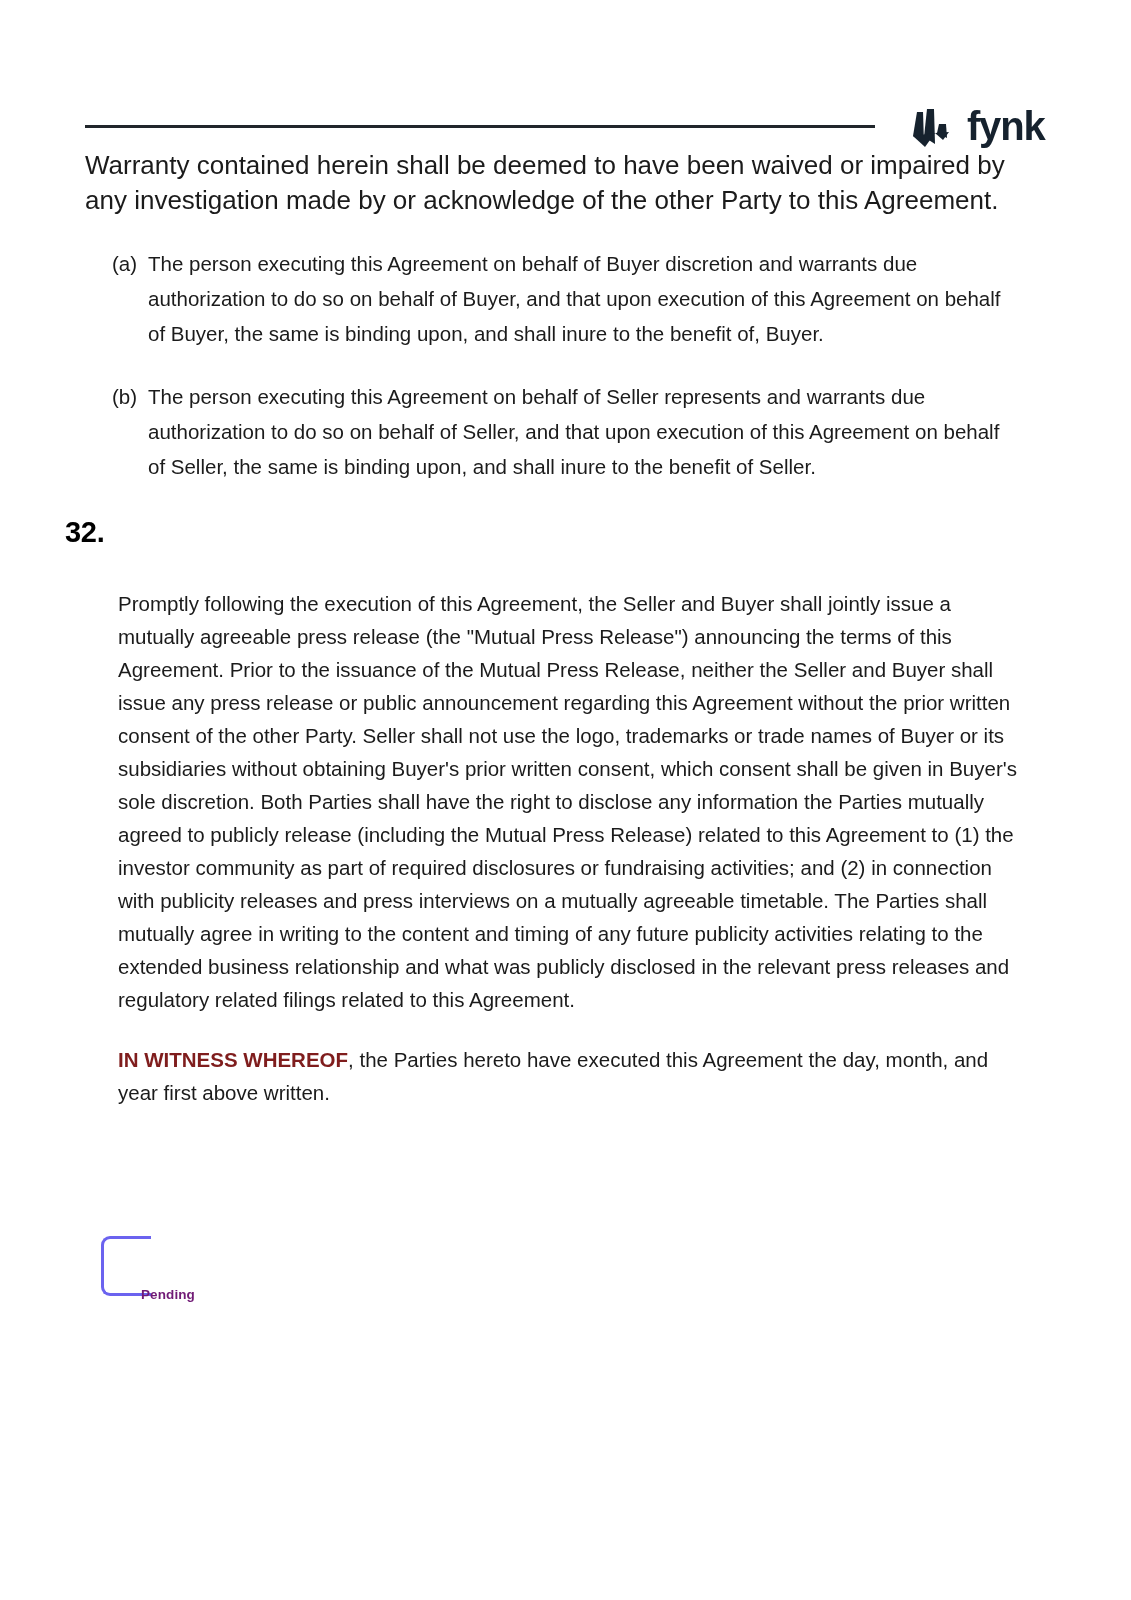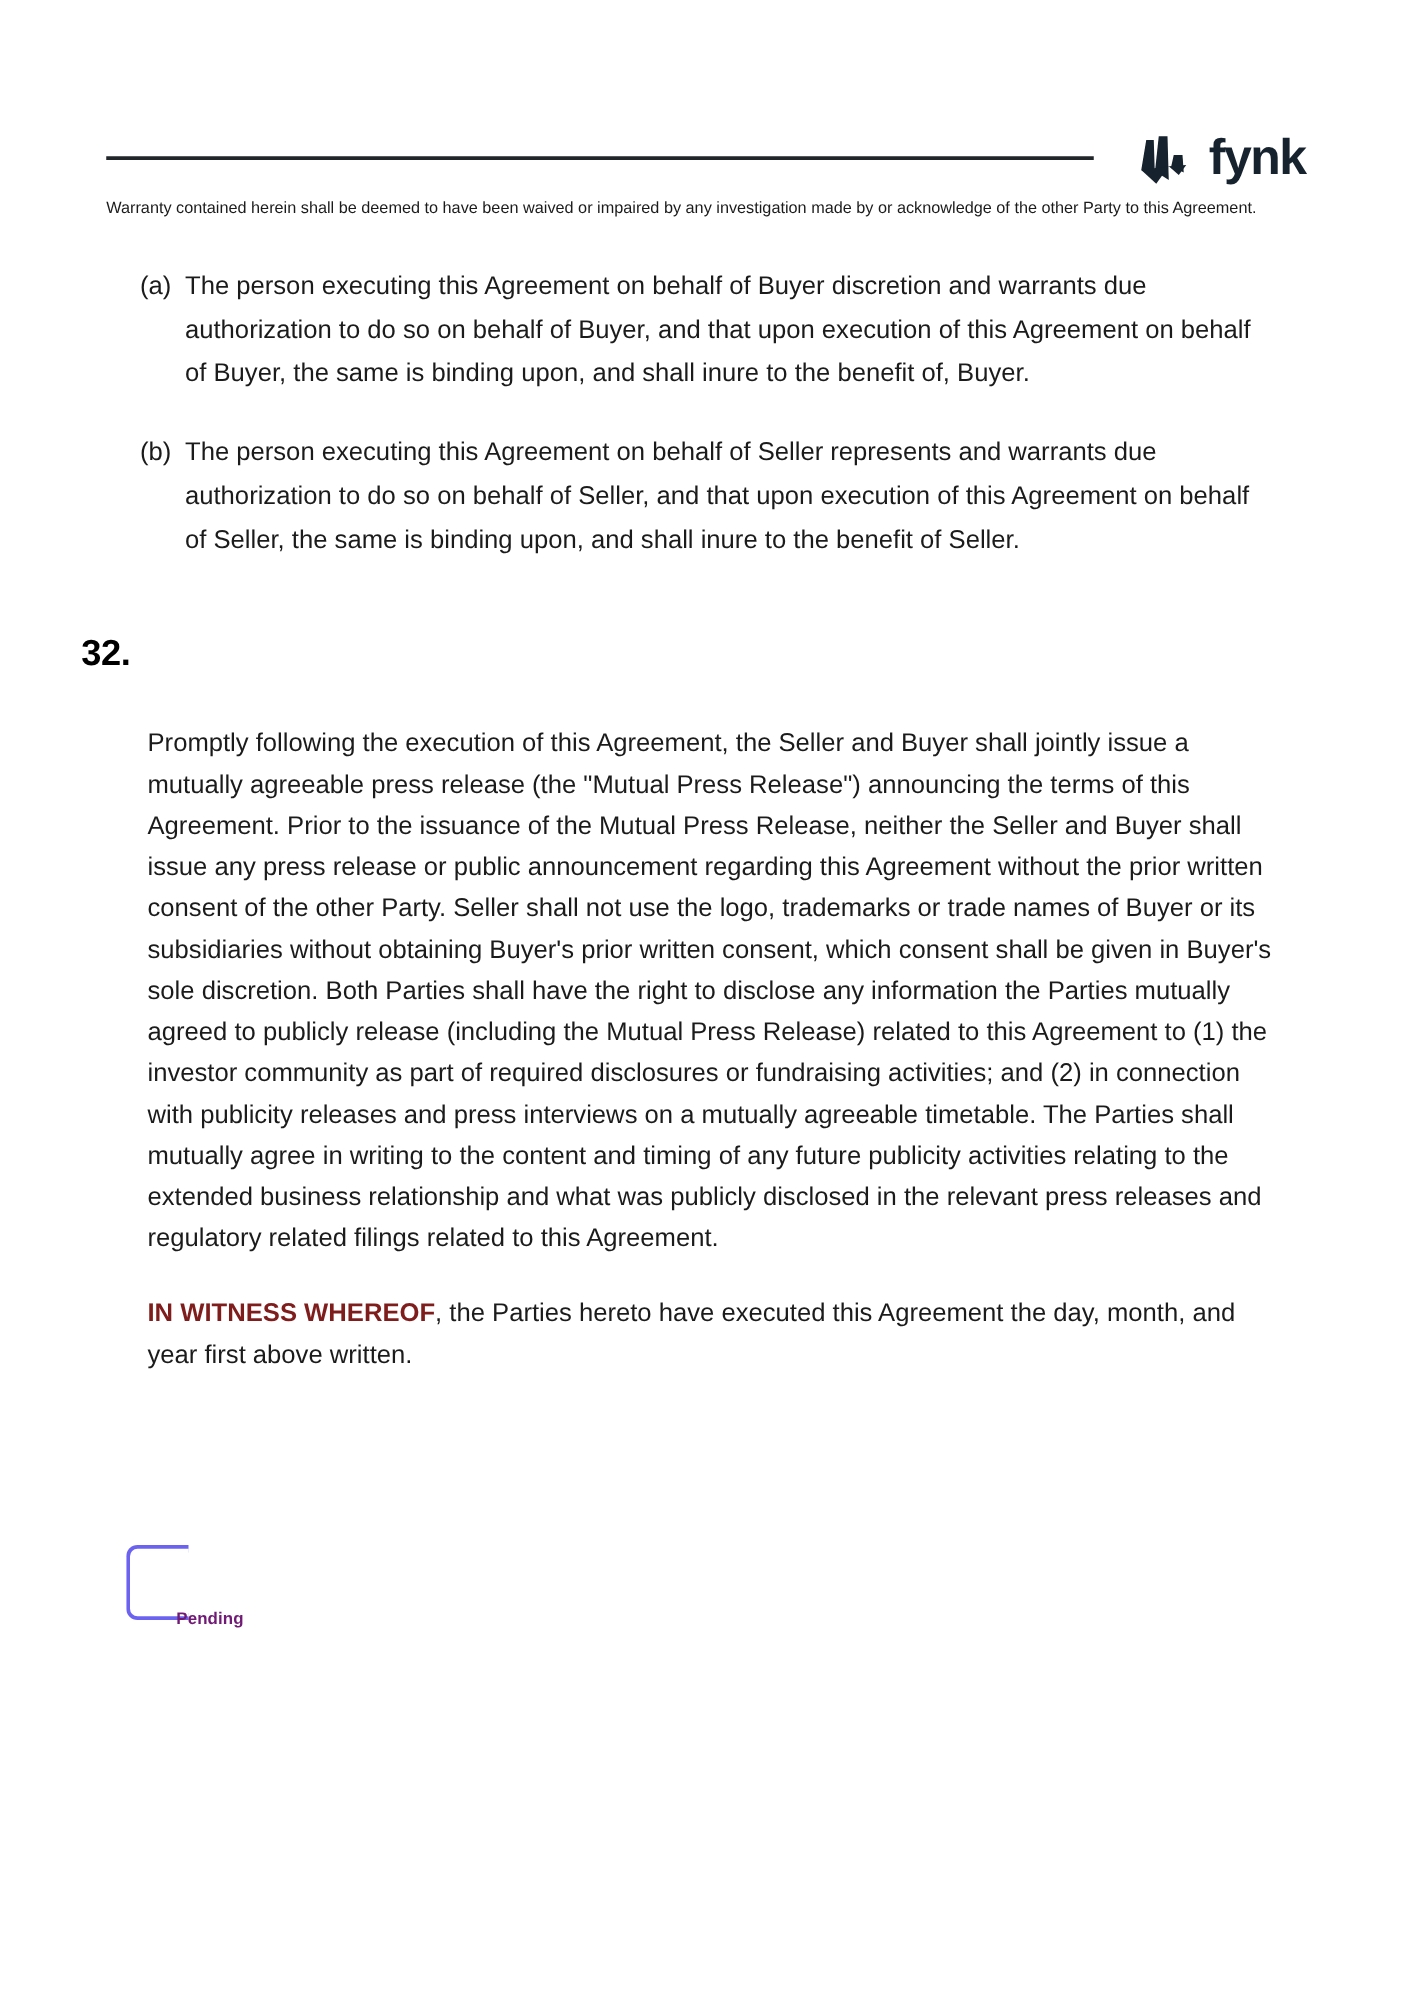--- a/index.html
+++ b/index.html
@@ -60,21 +60,21 @@
   .content {
     position: absolute;
     left: 0;
     top: 148px;
     width: 1131px;
   }
 
   .para {
     margin: 0 0 6px 0;
     padding: 0 110px 0 85px;
-    font-size: 13px;
+    font-size: 26px;
     line-height: 35px;
     color: #1b1b1b;
     text-align: left;
   }
 
   .section-heading {
     display: flex;
     align-items: baseline;
     padding: 0 110px 0 65px;
     margin: 0;
@@ -84,21 +84,21 @@
     letter-spacing: -0.3px;
   }
   .section-heading .sec-num {
     min-width: 52px;
     flex: 0 0 auto;
   }
   .section-heading .sec-title {
     flex: 1 1 auto;
   }
   .heading-31 { margin-top: 56px; }
-  .heading-32 { margin-top: 58px; }
+  .heading-32 { margin-top: 32px; }
 
   .sublist {
     margin: 0;
     padding: 0;
     list-style: none;
   }
   .sublist li {
     display: flex;
     padding: 0 110px 0 112px;
     margin-top: 28px;

